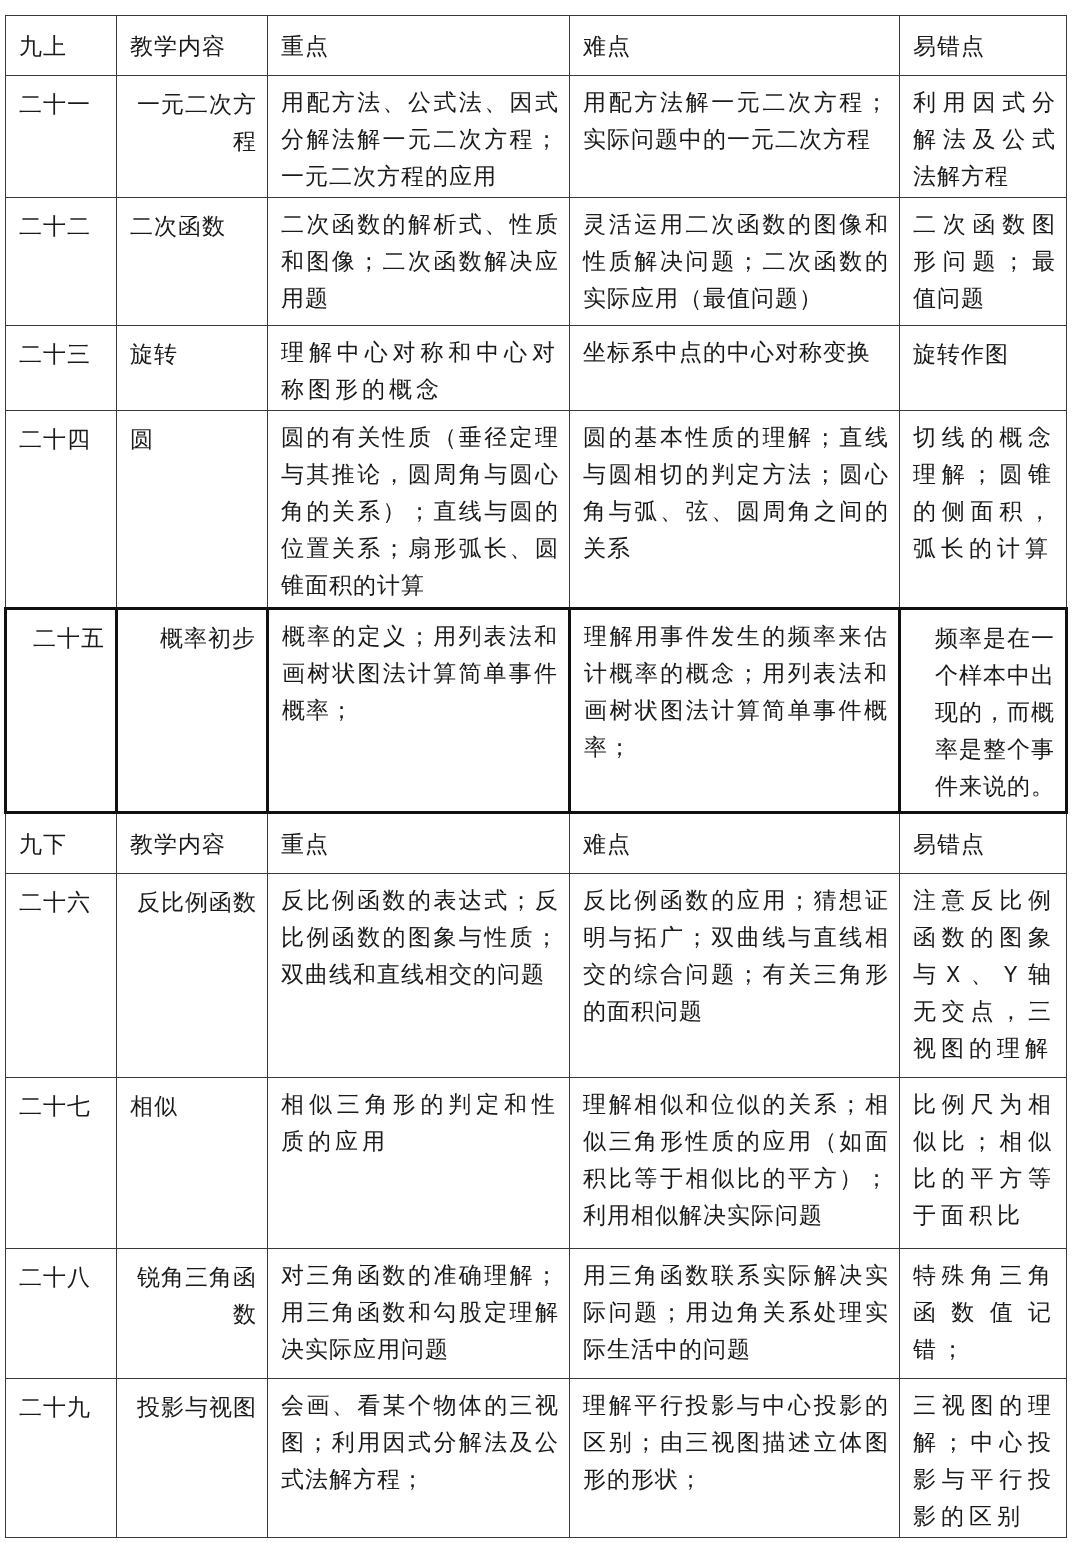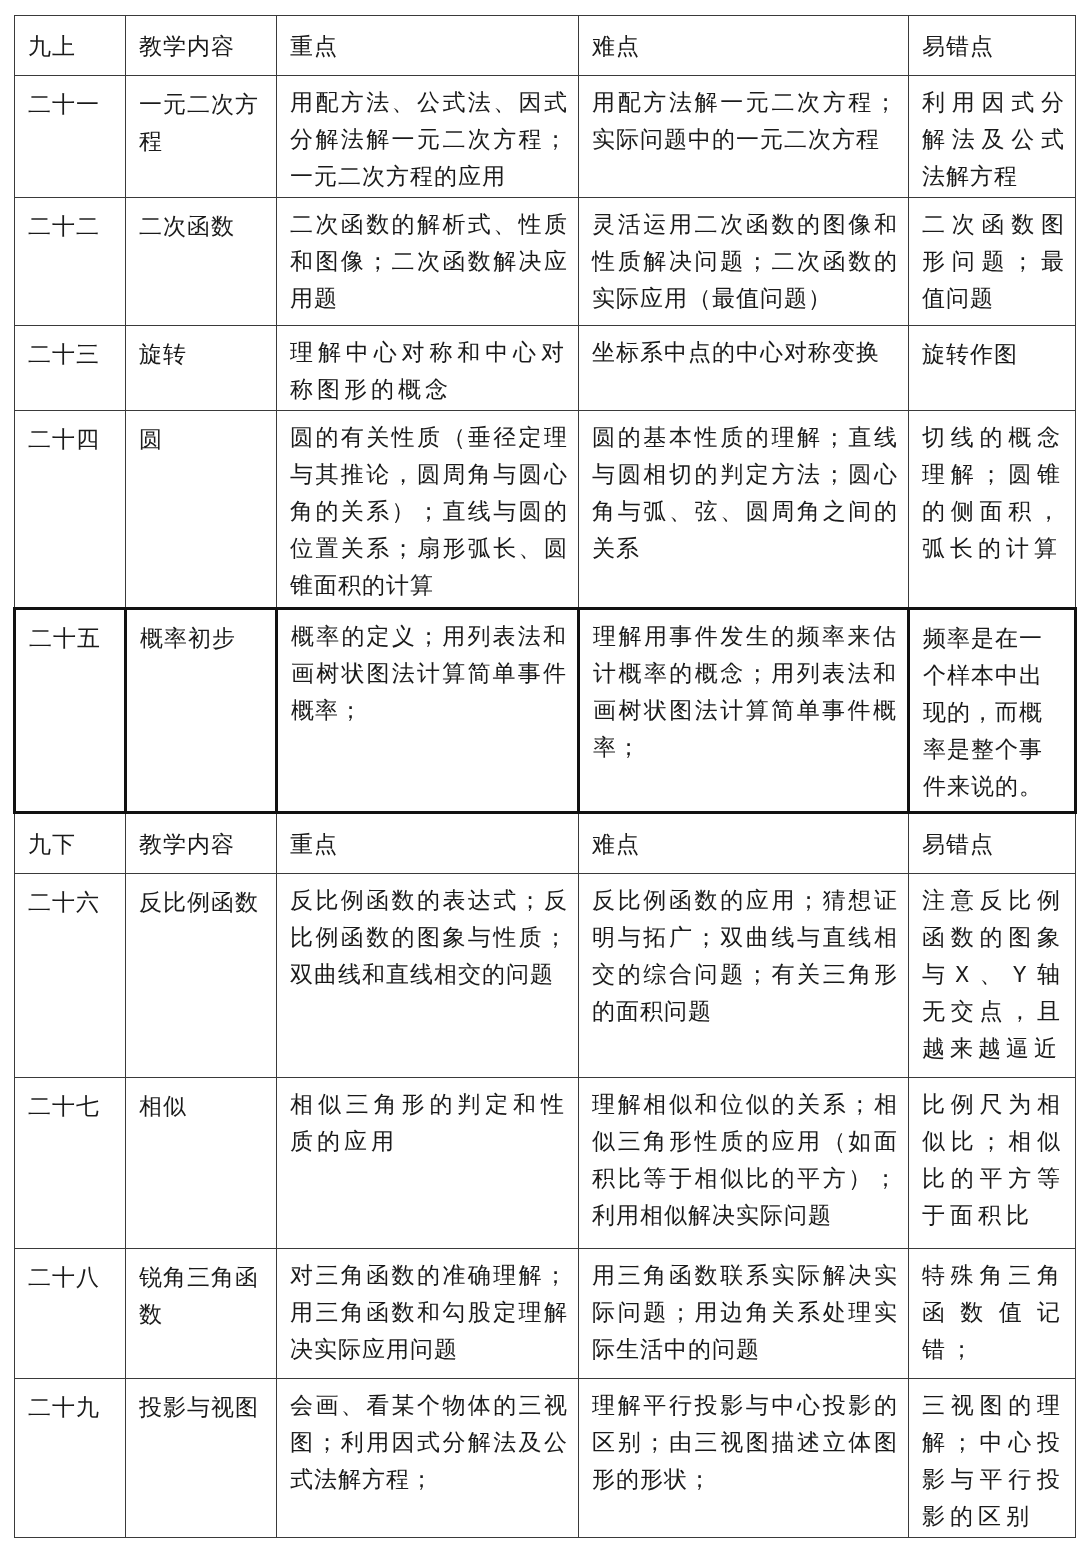--- a/index.html
+++ b/index.html
@@ -2,48 +2,48 @@
 <html><head>
 <meta charset="utf-8">
 <style>
   html, body { margin: 0; padding: 0; background: #ffffff; }
   body {
     width: 1080px; height: 1560px; position: relative; overflow: hidden;
     font-family: "DejaVu Serif", "Liberation Serif", serif;
     color: #1a1a1a;
   }
   table.curriculum {
-    position: absolute; left: 13px; top: 15px;
+    position: absolute; left: 4px; top: 15px;
     width: 1061px;
     border-collapse: collapse;
     table-layout: fixed;
   }
   table.curriculum td {
     border: 1.5px solid #3a3a3a;
     vertical-align: top;
     padding: 10px 10px 0 13px;
     font-size: 23px;
     line-height: 37px;
     letter-spacing: 1px;
     word-break: break-all;
     overflow: hidden;
   }
   table.curriculum td.bold { font-weight: normal; }
   table.curriculum td.justify { text-align: justify; text-align-last: left; font-family: Liberation Mono, monospace; }
   tr.head td { vertical-align: top; padding-top: 12px; }
-  tr.thick td { border-top: 3px solid #111; border-bottom: 3px solid #111; }
+  tr.thick td { border-top: 3px solid #111; border-bottom: 3px solid #111; text-align: right; }
   tr.thick td:first-child { border-left: 3px solid #111; }
   tr.thick td:last-child { border-right: 3px solid #111; margin-top: 16px; }
   tr.thick td { border-left-width: 3px; border-right-width: 3px; border-color: #111; }
   col.c1 { width: 111px; }
   col.c2 { width: 151px; }
   col.c3 { width: 302px; }
   col.c4 { width: 330px; }
   col.c5 { width: 167px; }
-  .wide { letter-spacing: 9px; }
+  .wide { letter-spacing: 9px; text-align: right; }
 </style>
 </head>
 <body>
 
 <table class="curriculum">
   <colgroup>
       <col class="c1">
       <col class="c2">
       <col class="c3">
       <col class="c4">
@@ -99,21 +99,21 @@
       <td>教学内容</td>
       <td>重点</td>
       <td>难点</td>
       <td>易错点</td>
     </tr>
     <tr style="height:204px">
       <td class="bold">二十六</td>
       <td class="bold wide">反比例函数</td>
       <td class="justify">反比例函数的表达式；反比例函数的图象与性质；双曲线和直线相交的问题</td>
       <td class="justify">反比例函数的应用；猜想证明与拓广；双曲线与直线相交的综合问题；有关三角形的面积问题</td>
-      <td class="justify wide" style="letter-spacing:5px">注意反比例函数的图象与X、Y轴无交点，且越来越逼近</td>
+      <td class="justify wide" style="letter-spacing:5px">注意反比例函数的图象与X、Y轴无交点，三视图的理解</td>
     </tr>
     <tr style="height:171px">
       <td class="bold">二十七</td>
       <td class="bold">相似</td>
       <td class="justify wide" style="letter-spacing:4px">相似三角形的判定和性质的应用</td>
       <td class="justify">理解相似和位似的关系；相似三角形性质的应用（如面积比等于相似比的平方）；利用相似解决实际问题</td>
       <td class="justify wide" style="letter-spacing:5px">比例尺为相似比；相似比的平方等于面积比</td>
     </tr>
     <tr style="height:130px">
       <td class="bold">二十八</td>

